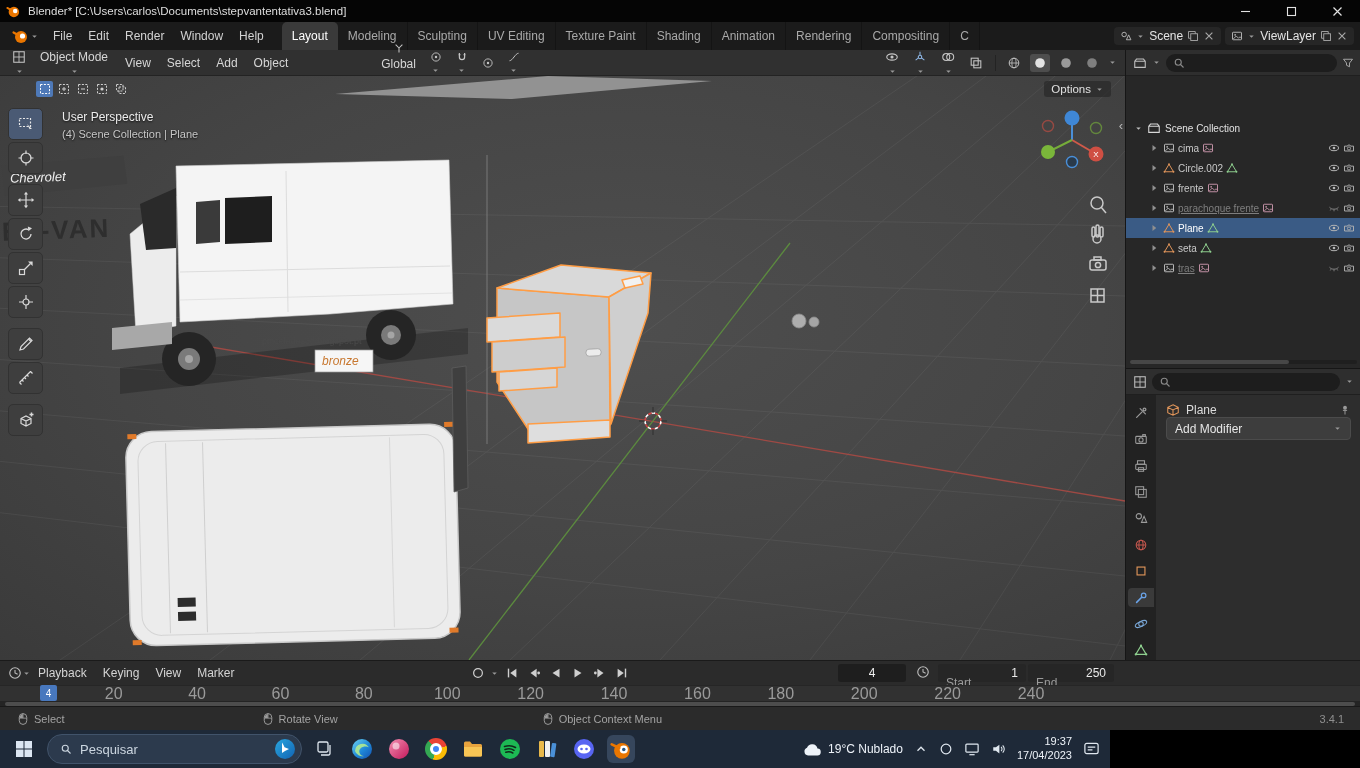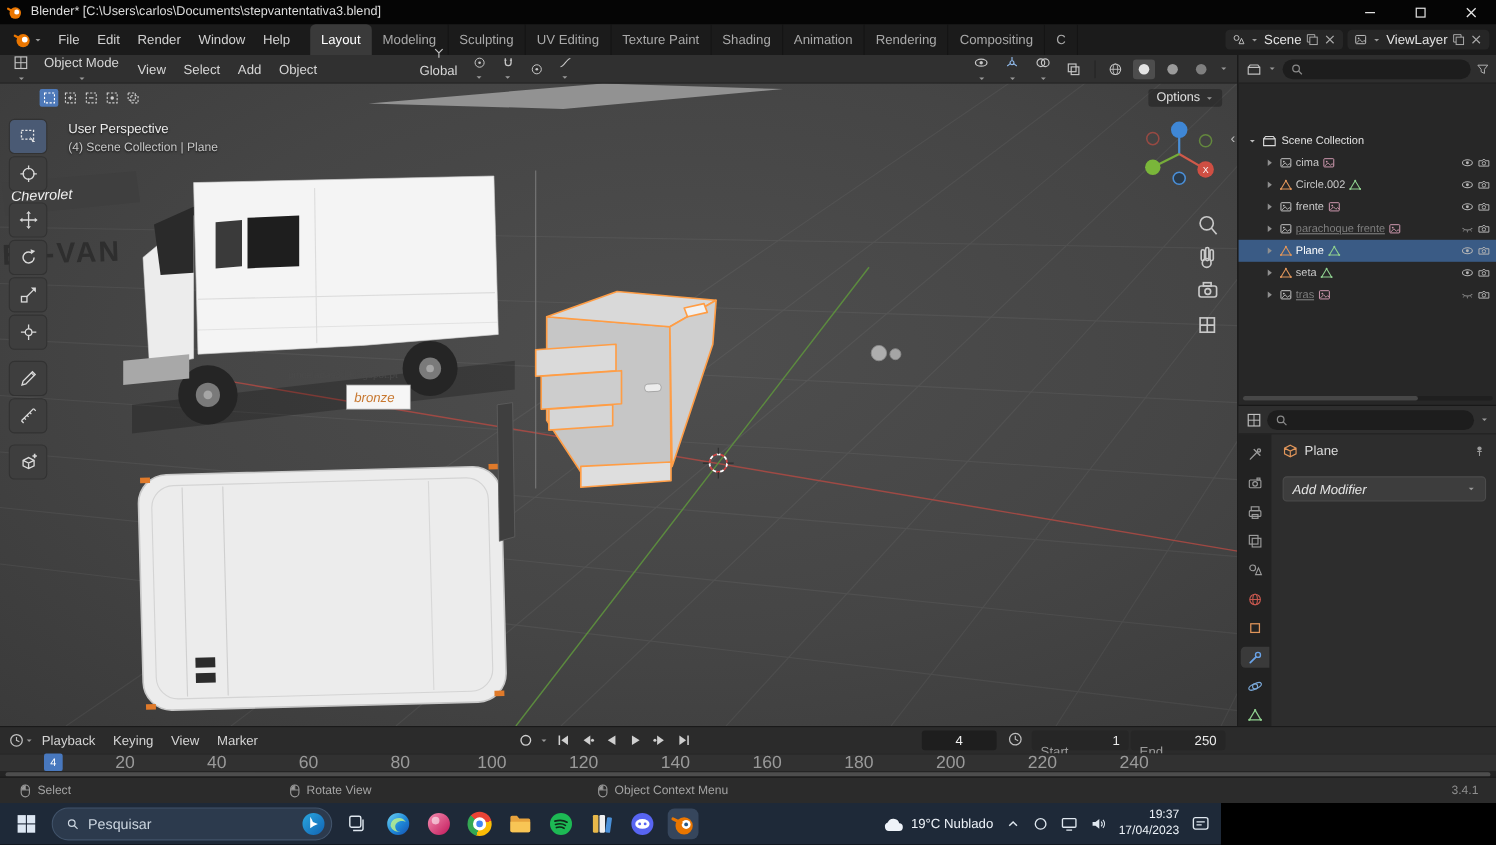--- a/index.html
+++ b/index.html
@@ -96,22 +96,22 @@
   .pr-tabs{position:absolute;left:0;top:26px;bottom:0;width:30px;background:#222;
            display:flex;flex-direction:column;align-items:center;padding-top:8px;gap:7px;}
   .pr-tab{width:26px;height:22px;display:flex;align-items:center;justify-content:center;
           color:#9b9b9b;border-radius:4px 0 0 4px;}
   .pr-tab.active{background:#3a3a3a;color:#6aa3e8;}
   .pr-tab.c-world{color:#c4574e;} .pr-tab.c-object{color:#e0955a;}
   .pr-tab.c-data{color:#8fd08f;} .pr-tab.c-phys{color:#7aa8d8;}
   .pr-main{position:absolute;left:30px;top:26px;right:0;bottom:0;background:#2d2d2d;
            padding:8px 10px;box-sizing:border-box;}
   .crumb{display:flex;align-items:center;gap:6px;color:#dcdcdc;}
-  .add-mod{margin-top:16px;height:21px;background:#3d3d3d;border:1px solid #4b4b4b;border-radius:4px;
-           display:flex;align-items:center;justify-content:space-between;padding:0 8px;color:#e6e6e6;font-style:italic;}
+  .add-mod{margin-top:0;height:21px;background:#3d3d3d;border:1px solid #4b4b4b;border-radius:4px;
+           display:flex;align-items:center;justify-content:space-between;padding:0 8px;color:#e6e6e6;}
 
   
   #timeline{position:absolute;left:0;top:660px;width:1360px;height:46px;background:#2b2b2b;
             border-top:1px solid #1a1a1a;box-sizing:border-box;}
   .tl-head{position:absolute;left:0;top:0;height:24px;display:flex;align-items:center;gap:0;
            padding:0 8px;color:#d4d4d4;}
   .tl-transport{position:absolute;left:468px;top:0;height:24px;display:flex;align-items:center;gap:3px;}
   .tbtn{width:19px;height:18px;display:flex;align-items:center;justify-content:center;color:#cfcfcf;}
   .frame-field{position:absolute;left:838px;top:3px;width:68px;height:18px;background:#1e1e1e;
                border-radius:3px;color:#f0f0f0;display:flex;align-items:center;justify-content:center;}

